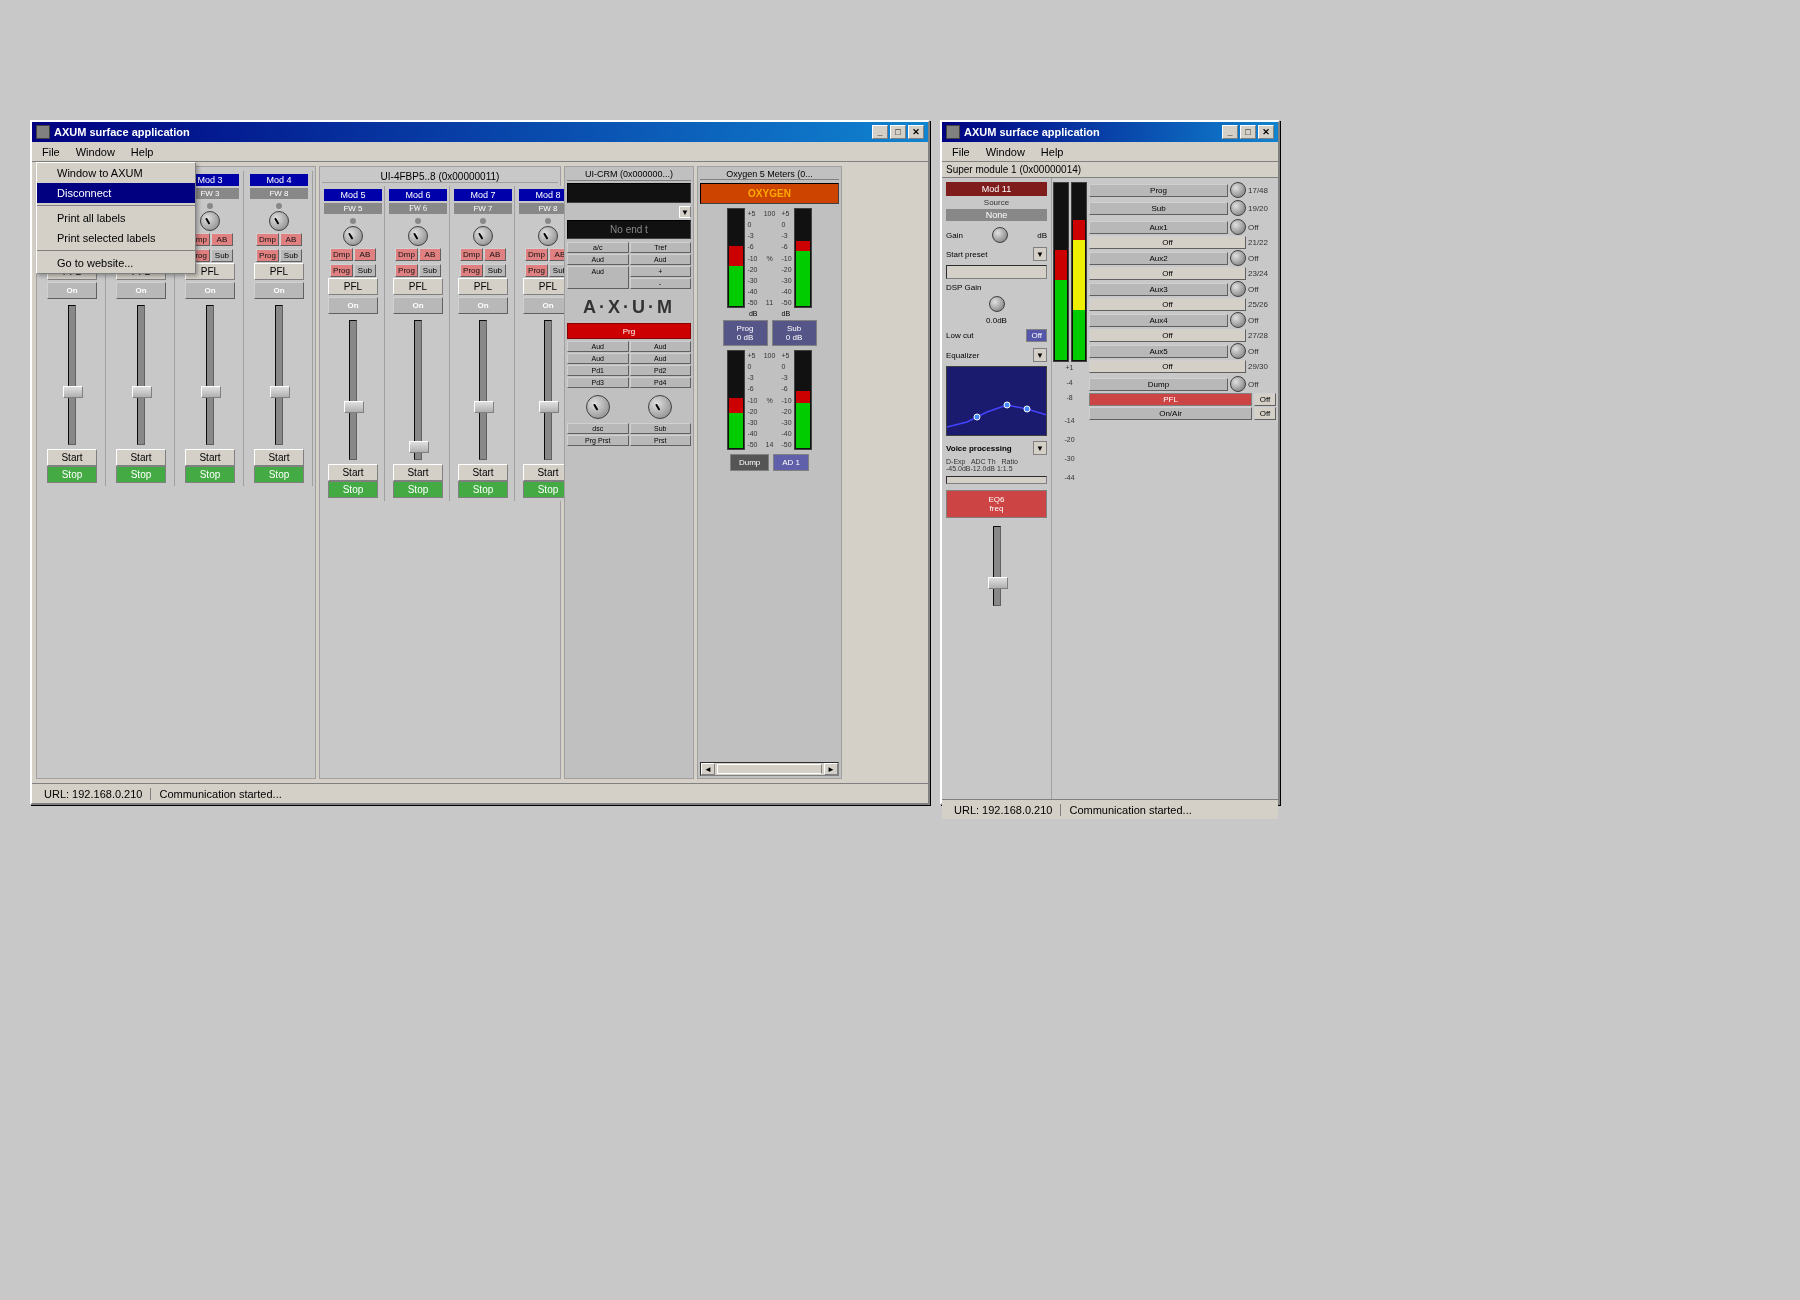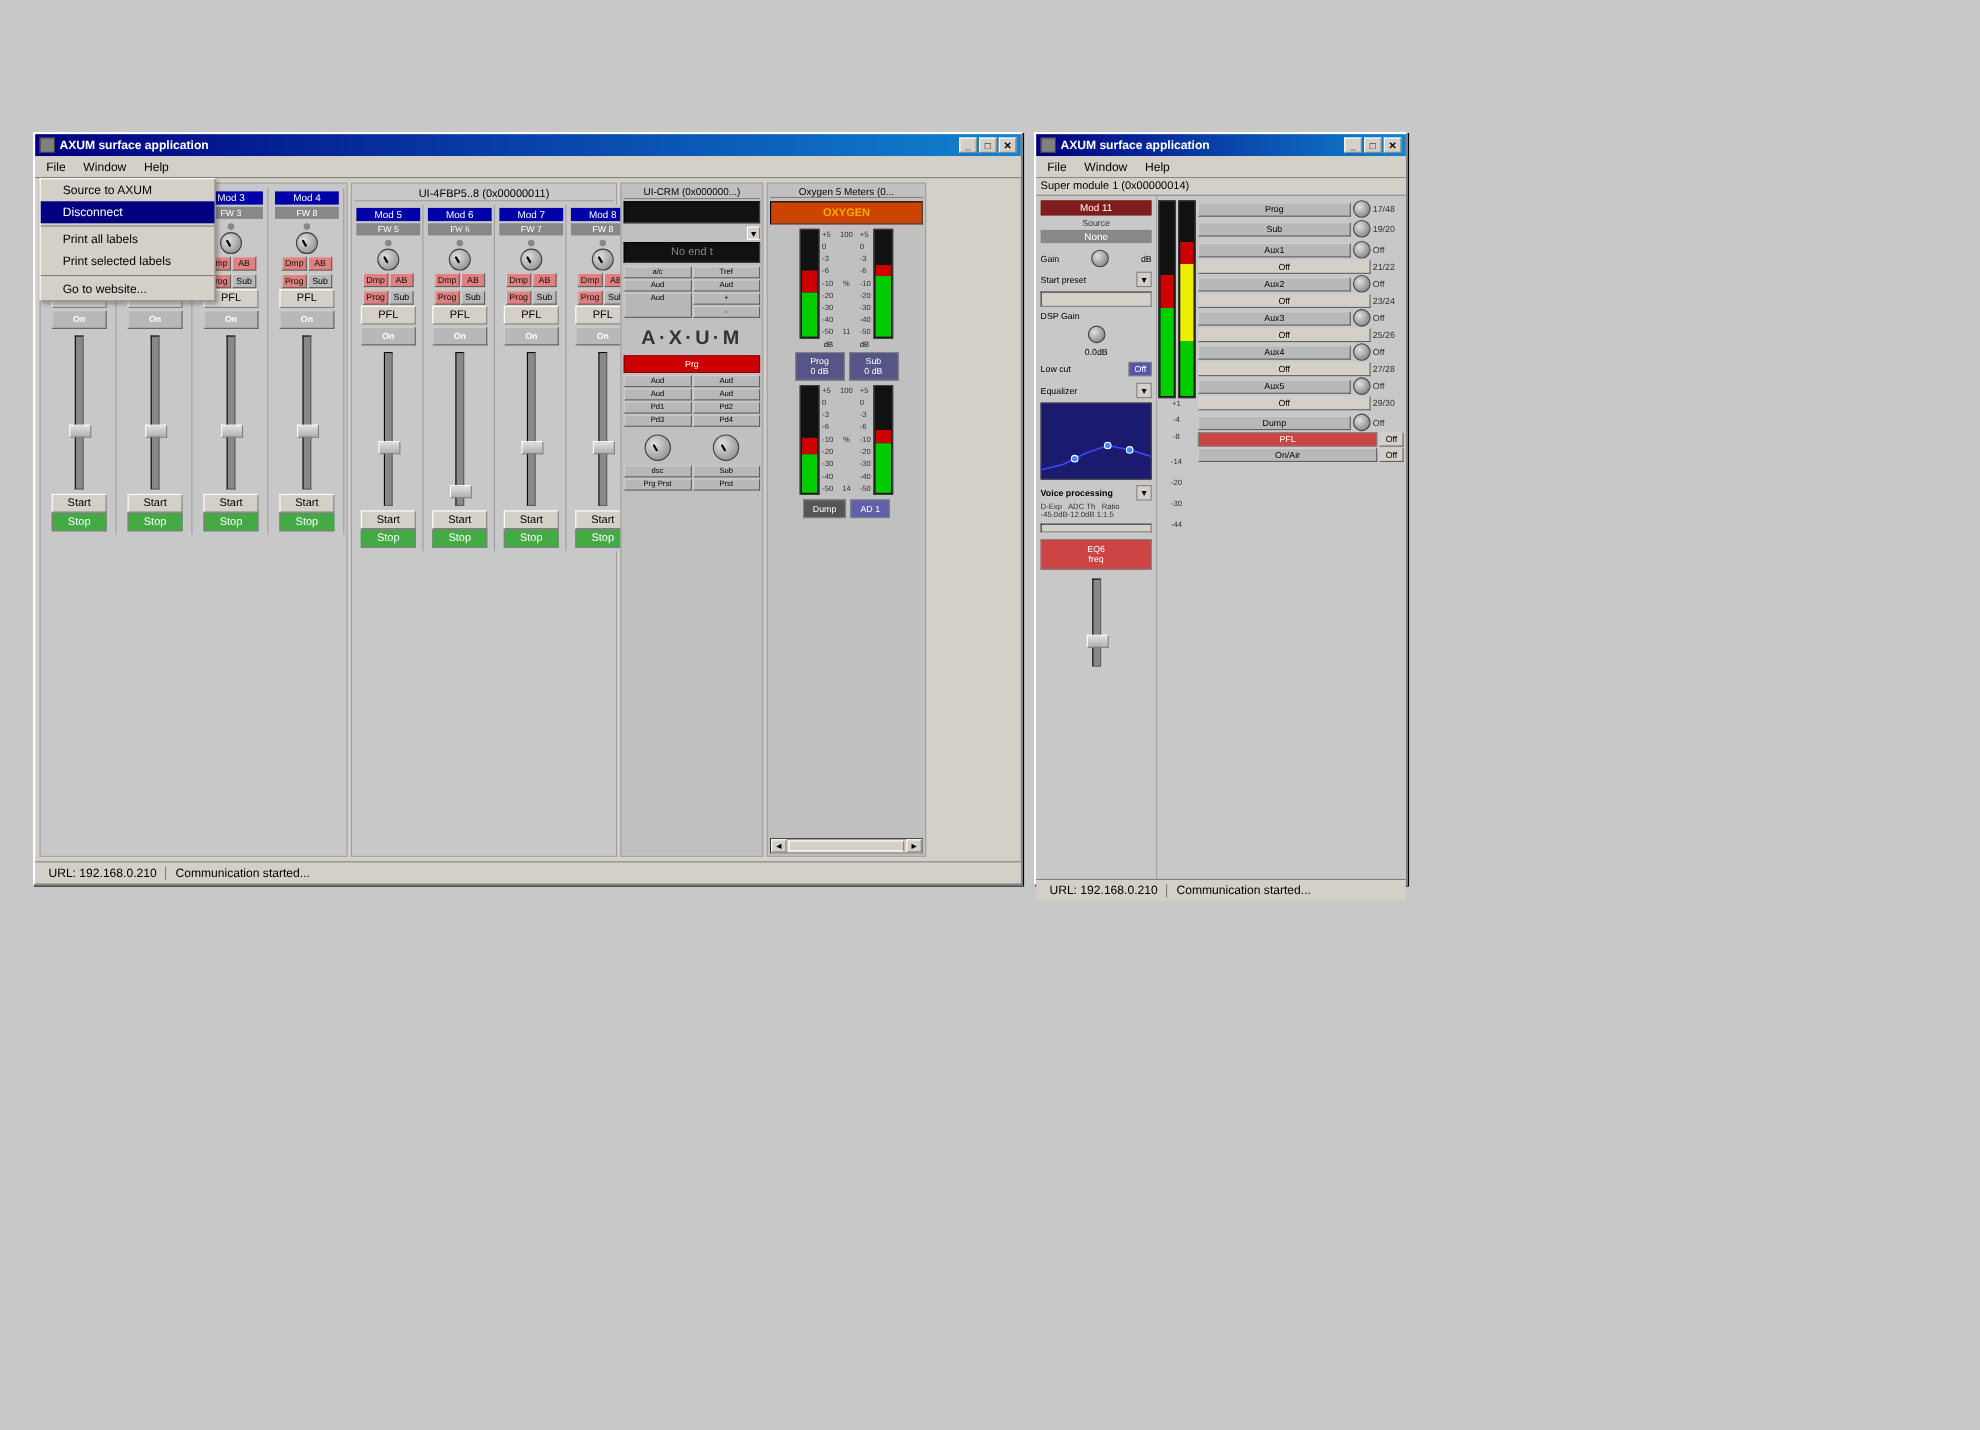--- a/index.html
+++ b/index.html
@@ -339,21 +339,21 @@
     </div>
   </div>
 
   <div class="menubar">
     <div class="menu-item">File</div>
     <div class="menu-item">Window</div>
     <div class="menu-item">Help</div>
   </div>
 
   <div class="dropdown-menu" style="left:4px; top:40px;">
-    <div class="dropdown-item">Source to AXUM</div>
+    <div class="dropdown-item">Window to AXUM</div>
     <div class="dropdown-item selected">Disconnect</div>
     <div class="dropdown-separator"></div>
     <div class="dropdown-item">Print all labels</div>
     <div class="dropdown-item">Print selected labels</div>
     <div class="dropdown-separator"></div>
     <div class="dropdown-item">Go to website...</div>
   </div>
 
   <div style="display:flex; height:calc(100% - 60px); padding:4px; gap:3px;">
 

